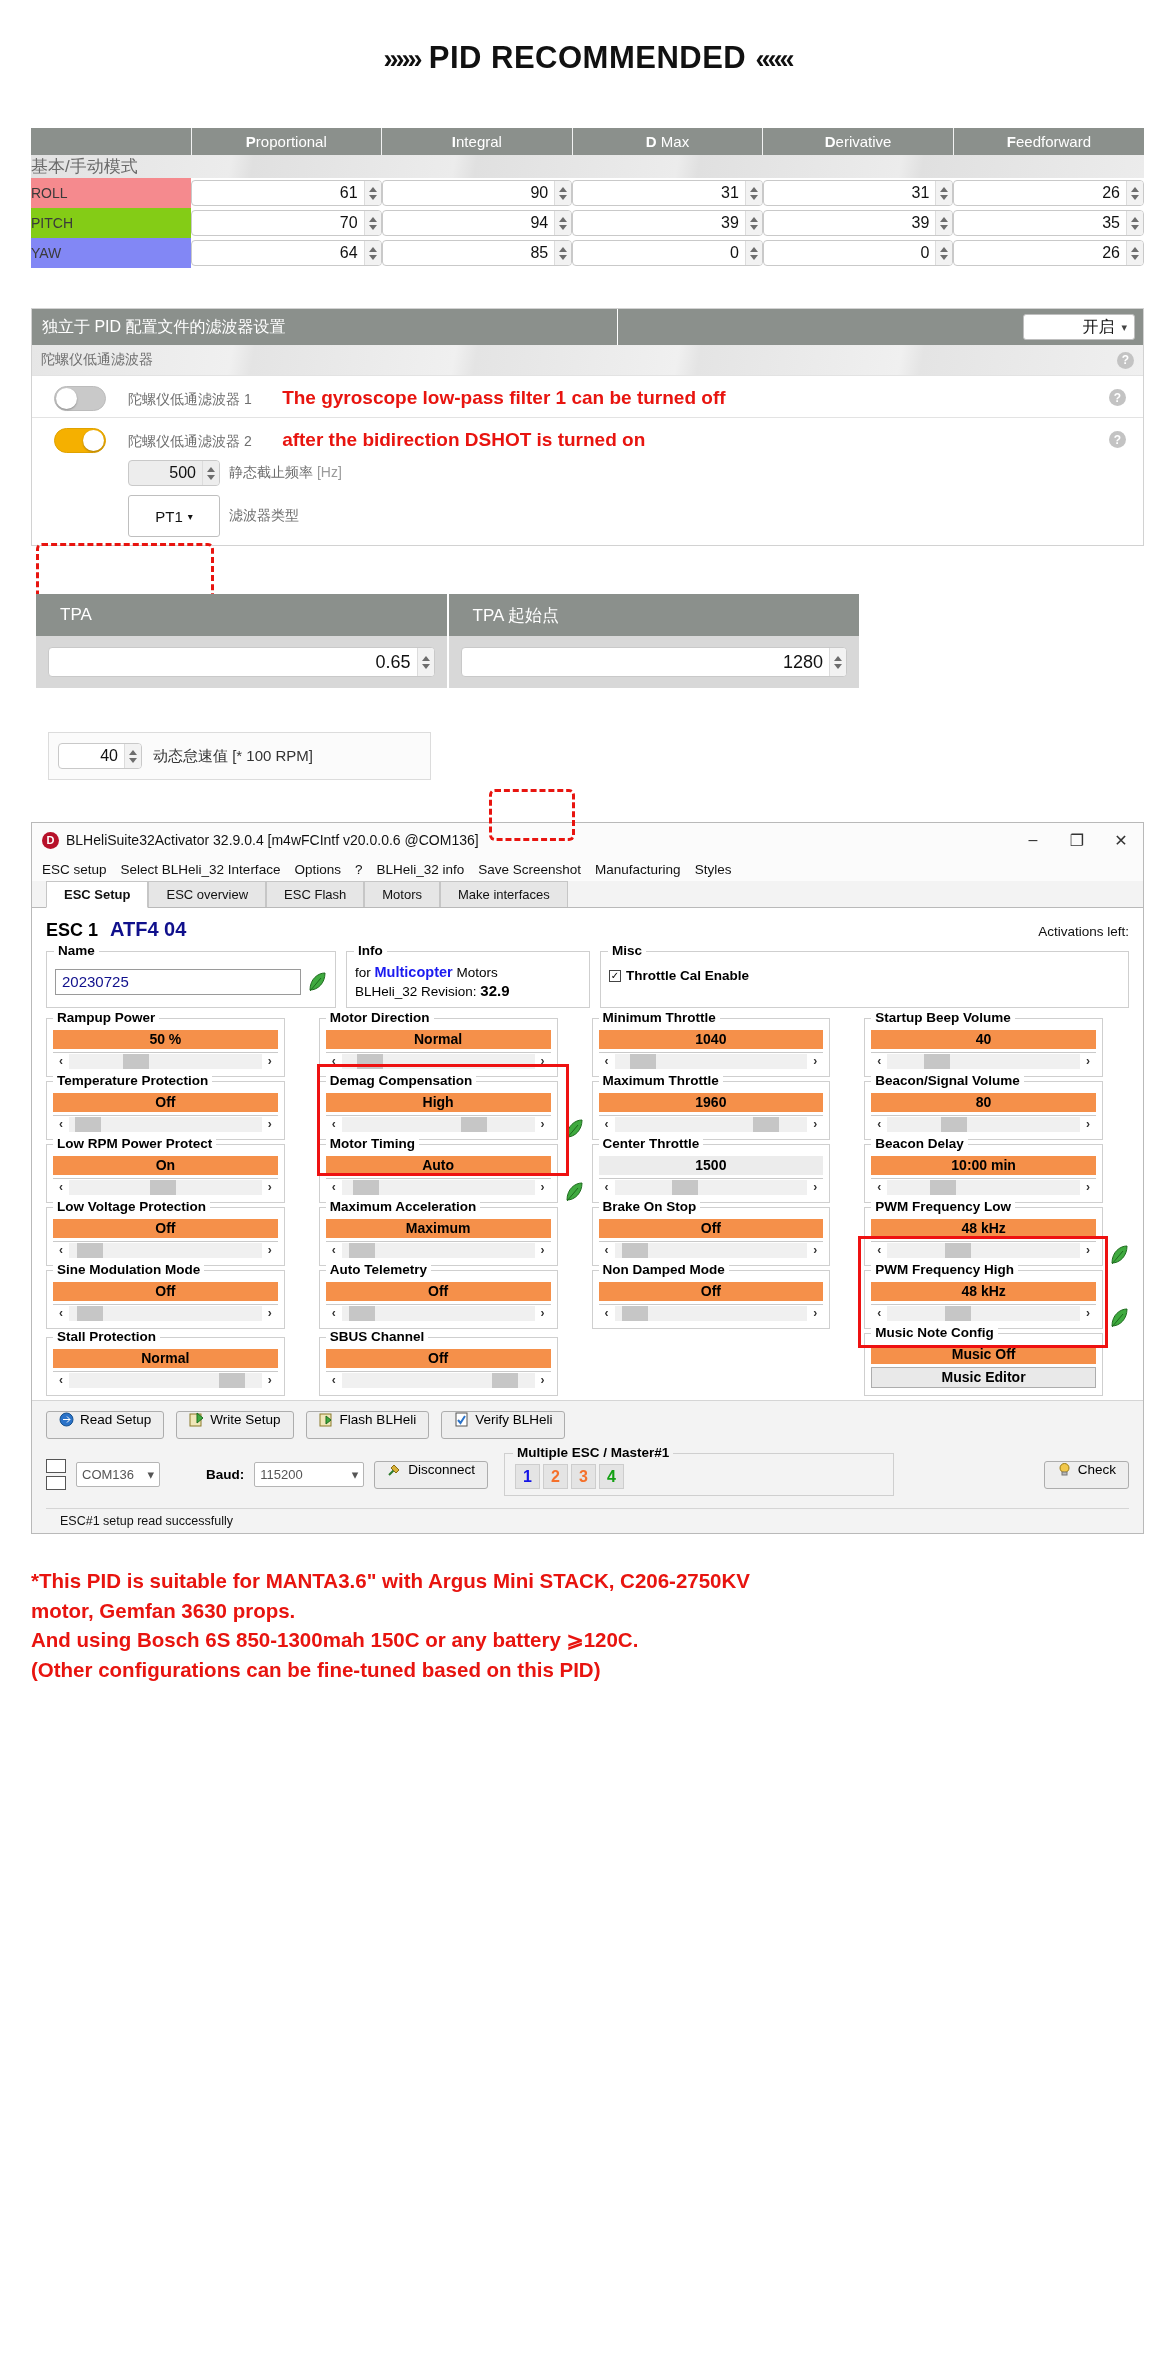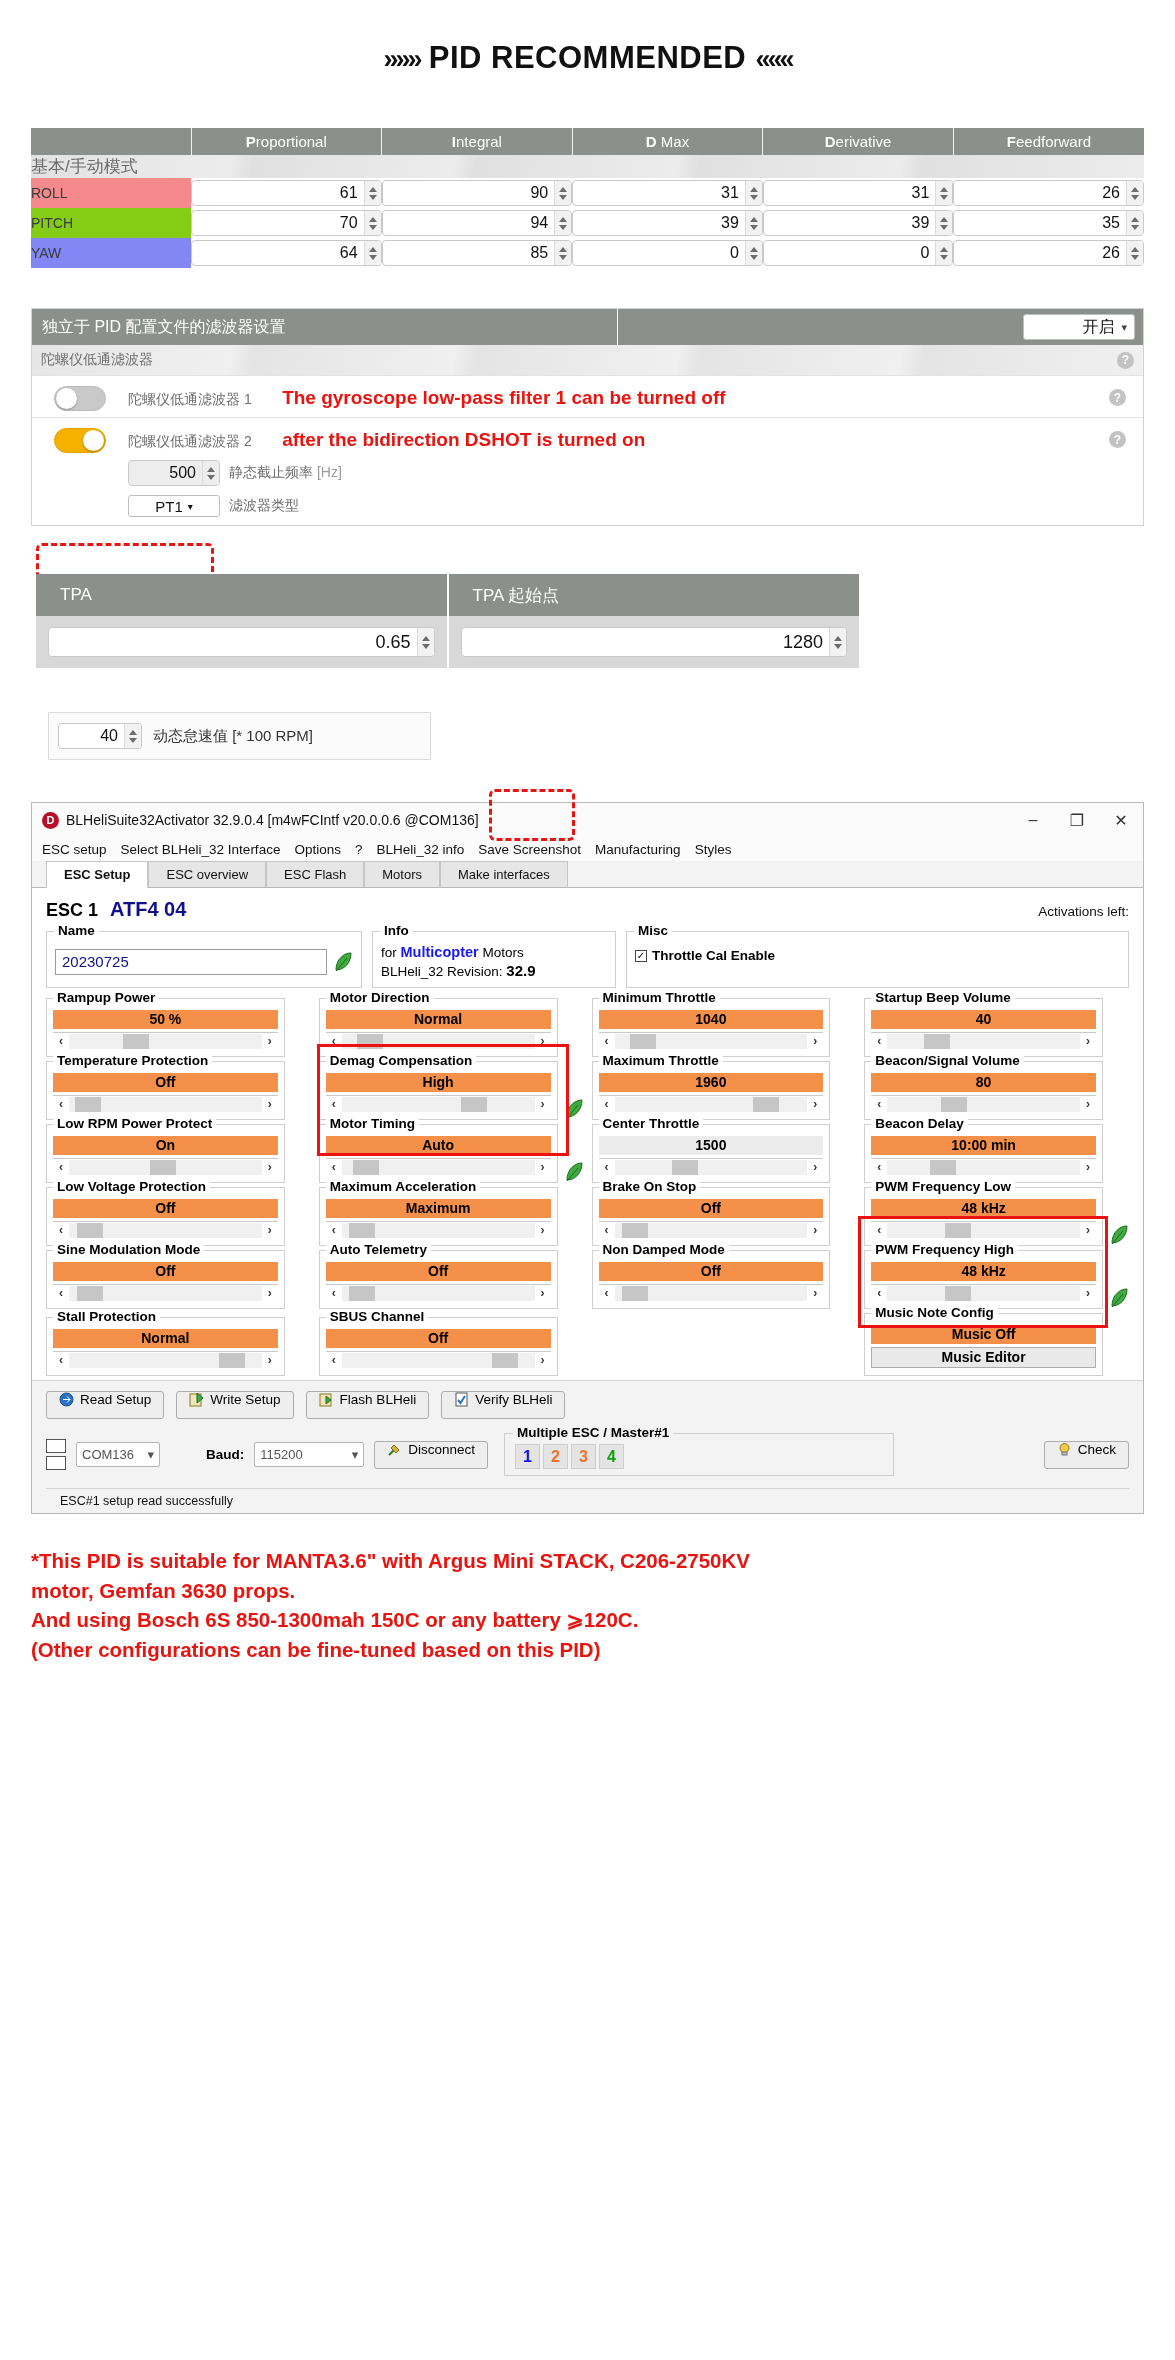--- a/index.html
+++ b/index.html
@@ -124,21 +124,21 @@
     display: flex; align-items: stretch; border: 1px solid #c9c9c9;
     border-radius: 4px; background: #ededed; height: 26px; width: 92px; overflow: hidden;
   }
   .ro-spin .val { flex: 1; text-align: right; padding-right: 6px; font-size: 16px; line-height: 24px; color: #111; }
   .ro-spin .arrows { width: 17px; background: #ededed; border-left: 1px solid #dcdcdc;
     display: flex; flex-direction: column; justify-content: center; align-items: center; }
   .ro-spin .arrows i { display:block; width:0; height:0; border-left:4px solid transparent; border-right:4px solid transparent; }
   .ro-spin .arrows i.up { border-bottom:5px solid #6d6d6d; margin-bottom:3px; }
   .ro-spin .arrows i.dn { border-top:5px solid #6d6d6d; }
   .small-sel {
-    background: #fff; border: 1px solid #bfbfbf; border-radius: 3px; height: 22px;
+    background: #fff; border: 1px solid #bfbfbf; border-radius: 3px; height: 42px;
     width: 92px; display: flex; align-items: center; justify-content: center;
     font-size: 15px; color: #111;
   }
   .small-sel .caret { margin-left: 5px; font-size: 10px; }
   .unit-lbl { font-size: 14px; color: #6e6e6e; }
   .unit-lbl .dim { color: #9a9a9a; }
 
   
   .dash-box {
     position: absolute; border: 3px dashed #e8140f; border-radius: 6px;
@@ -189,21 +189,21 @@
   .bl-body { background: #fff; padding: 10px 14px 4px 14px; }
   .esc-hdr { display: flex; align-items: baseline; }
   .esc-hdr .n { font-size: 18px; font-weight: bold; }
   .esc-hdr .m { font-size: 20px; font-weight: bold; color: #10108c; margin-left: 12px; }
   .esc-hdr .act { margin-left: auto; font-size: 13.5px; color: #111; }
 
   .toprow { display: flex; gap: 10px; margin-top: 10px; }
   .gb { border: 1px solid #cfcfcf; position: relative; padding: 12px 8px 8px 8px; }
   .gb > .leg { position: absolute; top: -9px; left: 7px; background: #fff; padding: 0 4px;
     font-size: 13.5px; font-weight: bold; }
-  .gb.name { width: 316px; display: flex; align-items: center; }
+  .gb.name { width: 290px; display: flex; align-items: center; }
   .name-in { flex: 1; border: 1px solid #9a9a9a; height: 26px; background: #fff;
     font-size: 15px; color: #10108c; display: flex; align-items: center; padding-left: 6px; }
   .gb.info { width: 244px; font-size: 13.5px; }
   .gb.info .l1 { margin-bottom: 2px; }
   .gb.info b.mc { color: #1a1af0; font-size: 14.5px; }
   .gb.info .rev { font-weight: bold; font-size: 15px; }
   .gb.misc { flex: 1; font-size: 13.5px; }
   .chk { display: flex; align-items: center; gap: 5px; margin-top: 4px; }
   .chk .bx { width: 12px; height: 12px; border: 1px solid #444; display: flex;
     align-items: center; justify-content: center; font-size: 10px; line-height: 1; }

